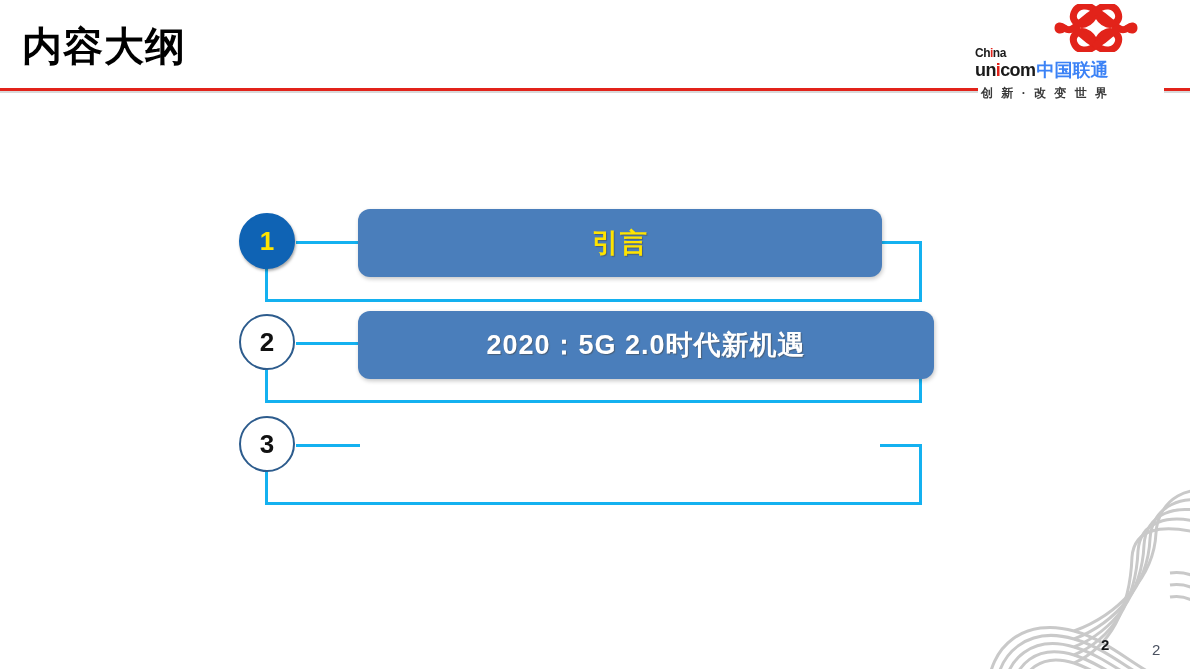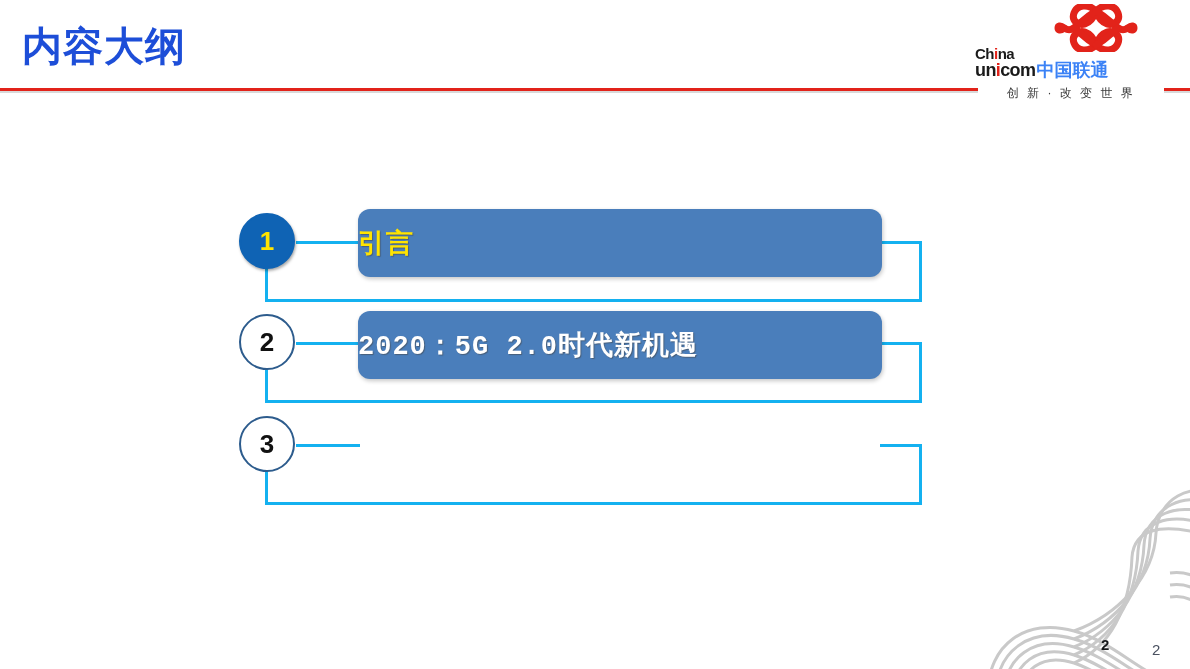--- a/index.html
+++ b/index.html
@@ -19,21 +19,21 @@
     overflow: hidden;
   }
 
   
   .slide-title {
     position: absolute;
     left: 22px;
     top: 26px;
     font-size: 40px;
     font-weight: bold;
-    color: #1d4ed8;
+    color: #000000;
     letter-spacing: 1px;
     line-height: 1;
     white-space: nowrap;
   }
   .title-rule {
     position: absolute;
     left: 0px;
     top: 88px;
     width: 1190px;
     height: 3px;
@@ -64,21 +64,21 @@
     height: 48px;
   }
   .logo-wordmark {
     position: absolute;
     left: 0px;
     top: 42px;
     width: 206px;
     text-align: left;
   }
   .logo-line-en {
-    font-size: 15px;
+    font-size: 12px;
     font-weight: bold;
     color: #1a1a1a;
     letter-spacing: -0.5px;
     line-height: 15px;
     padding-left: 9px;
   }
   .logo-line-en .dot-i {
     color: #e2231a;
   }
   .logo-line2 {
@@ -99,28 +99,27 @@
     color: #3b82f6;
     letter-spacing: 0px;
     margin-left: 1px;
   }
   .logo-tagline {
     position: absolute;
     left: 12px;
     top: 80px;
     width: 186px;
     font-size: 12px;
-    font-weight: normal;
+    font-weight: bold;
     color: #3a3a3a;
     letter-spacing: 2.5px;
     white-space: nowrap;
     background: #ffffff;
     padding: 1px 3px;
     box-sizing: border-box;
-    text-align: center;
   }
 
   
   .diagram {
     position: absolute;
     left: 0;
     top: 0;
     width: 1190px;
     height: 669px;
     pointer-events: none;
@@ -157,23 +156,22 @@
     color: #111111;
   }
 
   .bar {
     position: absolute;
     height: 68px;
     background: #4a7ebb;
     border-radius: 12px;
     display: flex;
     align-items: center;
-    justify-content: flex-start;
+    justify-content: center;
     box-shadow: 1px 2px 4px rgba(0,0,0,0.22);
-    font-family: Liberation Mono, monospace;
   }
   .bar-label {
     font-size: 27px;
     font-weight: bold;
     letter-spacing: 1px;
     white-space: nowrap;
   }
   .bar-label.yellow {
     color: #ffe400;
     text-shadow: 1px 1px 1px rgba(70,70,70,0.55);
@@ -269,21 +267,21 @@
   <div class="num-circle filled" style="left:239px; top:213px;">
     <span>1</span>
   </div>
   <div class="bar" style="left:358px; top:209px; width:524px;">
     <span class="bar-label yellow">引言</span>
   </div>
 
   <div class="num-circle hollow" style="left:239px; top:314px;">
     <span>2</span>
   </div>
-  <div class="bar" style="left:358px; top:311px; width:524px;">
+  <div class="bar" style="left:358px; top:311px; width:576px;">
     <span class="bar-label white">2020：5G 2.0时代新机遇</span>
   </div>
 
   <div class="num-circle hollow" style="left:239px; top:416px;">
     <span>3</span>
   </div>
 
   <svg class="corner-knot" viewBox="0 0 250 230">
     <g fill="none" stroke="#c9c9c9" stroke-width="3">
       <path d="M10 208 C 10 160, 48 132, 96 146 C 140 158, 168 196, 206 200"></path>

